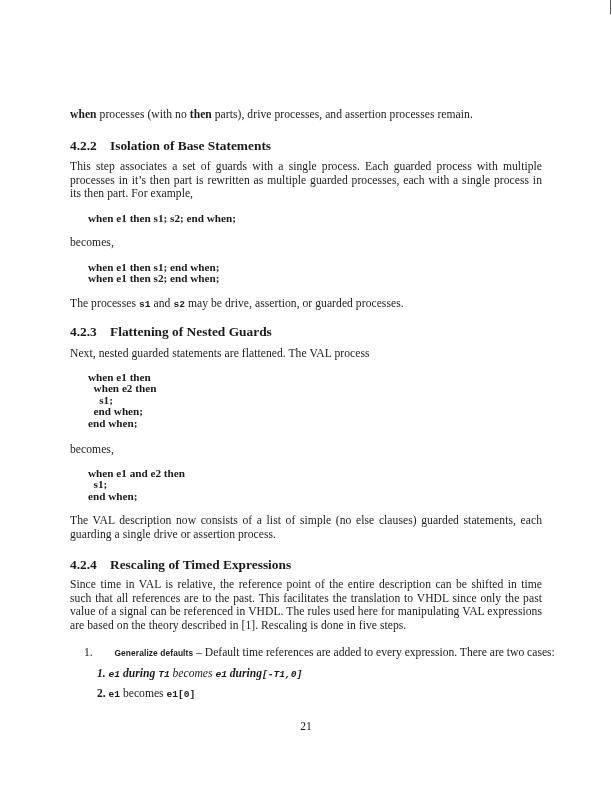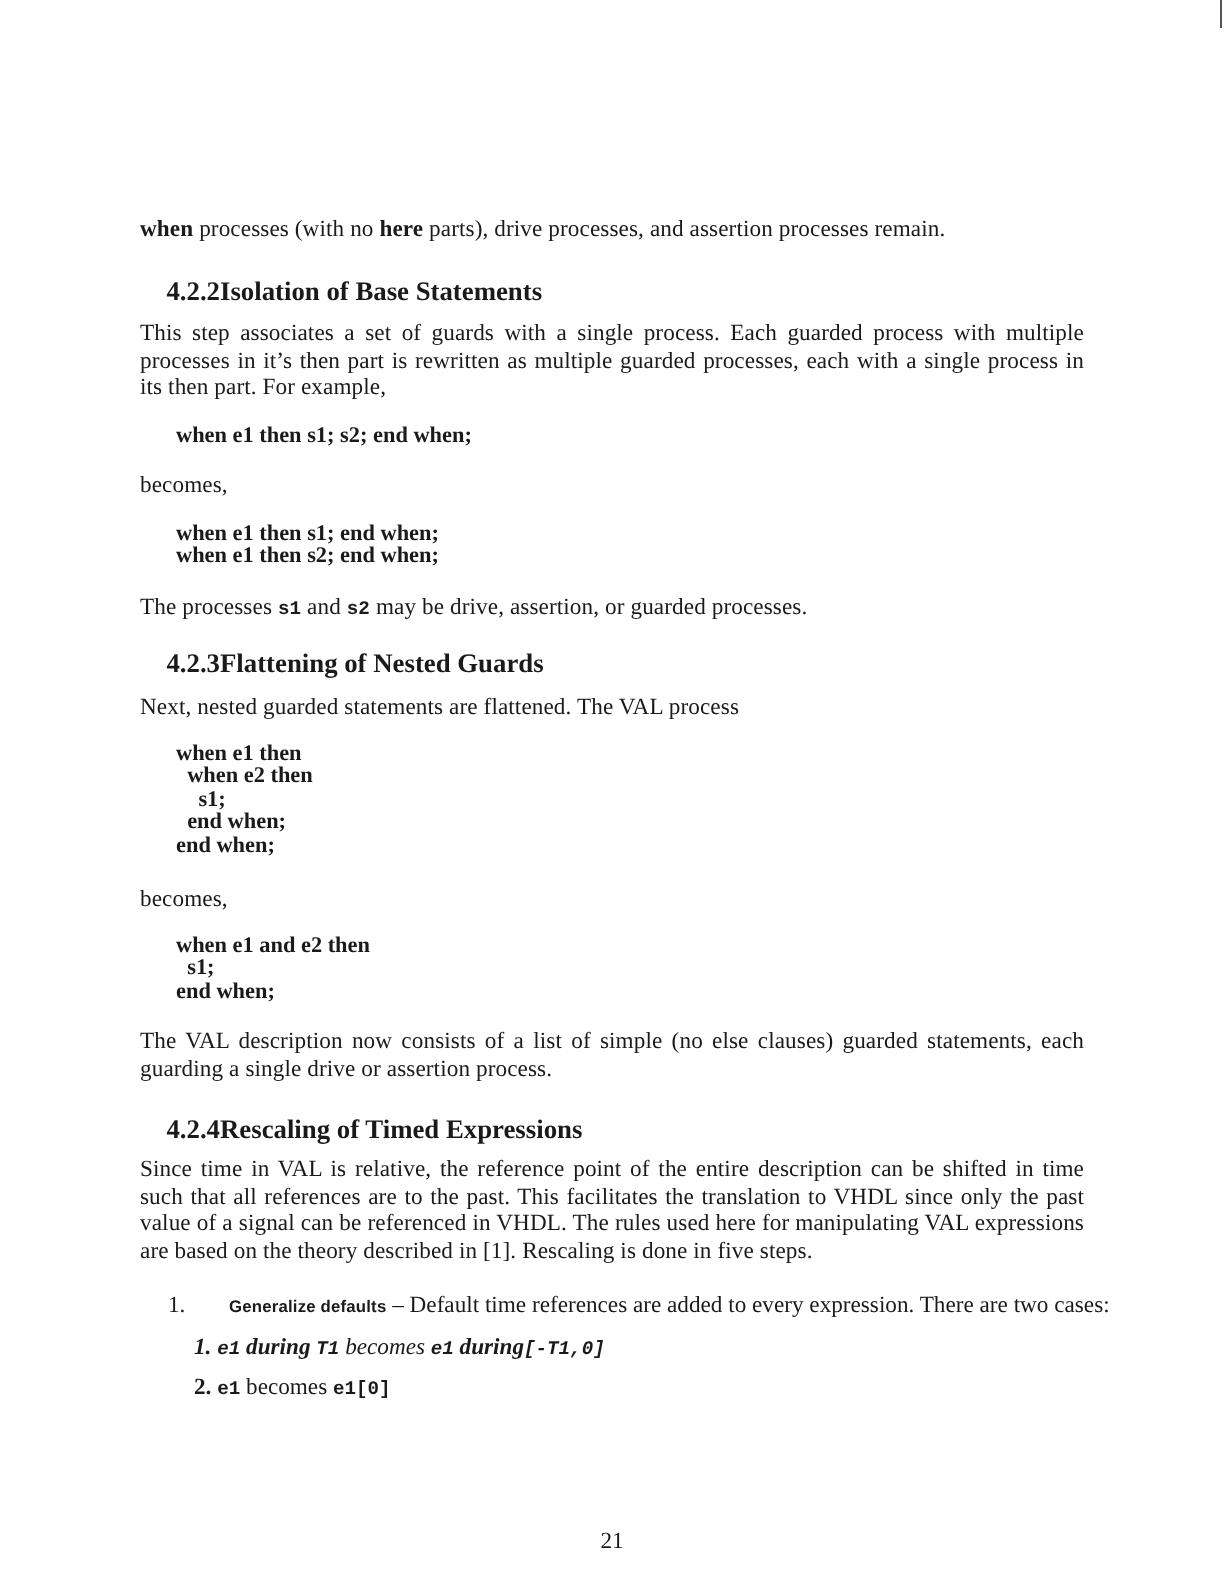--- a/index.html
+++ b/index.html
@@ -5,40 +5,40 @@
   html, body { margin: 0; padding: 0; background: #ffffff; }
   body { width: 612px; height: 791px; position: relative; overflow: hidden;
          font-family: "DejaVu Serif", "Liberation Serif", serif; color: #1a1a1a; }
   .edge-mark { position: absolute; left: 610px; top: 0; width: 1px; height: 14px; background: #555; }
   .page { position: absolute; left: 70px; top: 0; width: 472px; }
   .p { position: absolute; left: 0; width: 472px; font-family: "Liberation Serif", serif;
        font-size: 11.6px; line-height: 13.6px; text-align: justify; letter-spacing: 0.05px; }
   .p.indent { text-indent: 17px; }
   .h { position: absolute; left: 0; font-family: "Liberation Serif", serif; font-weight: bold;
        font-size: 13.4px; line-height: 16px; }
-  .h .num { display: inline-block; width: 40px; text-align: right; }
+  .h .num { display: inline-block; width: 40px; }
   .code { position: absolute; font-family: "Liberation Serif", serif; font-weight: bold;
           font-size: 11.2px; line-height: 11.4px; white-space: pre; }
   .tt { font-family: "Liberation Mono", monospace; font-weight: bold; font-size: 9.6px; }
   .kw { font-weight: bold; margin-top: 12px; }
   .sans-sc { font-family: "Liberation Sans", sans-serif; font-weight: bold; font-size: 8.4px; letter-spacing: 0.1px; margin-left: 16px; }
   .list1 { position: absolute; left: 14px; width: 470px; font-family: "Liberation Serif", serif; font-size: 11.6px; line-height: 13.6px; white-space: nowrap; }
   .list2 { position: absolute; left: 27px; font-family: "Liberation Serif", serif; font-size: 11.6px; line-height: 13.6px; white-space: nowrap; }
   .pagenum { position: absolute; left: 0; width: 472px; text-align: center; font-family: "Liberation Serif", serif; font-size: 11.6px; }
 </style>
 </head>
 <body>
 
 <div class="edge-mark"></div>
 
 <div class="page">
 
   <div class="p indent" style="top:94px;">
     <br>
-    <span class="kw">when</span><span> processes (with no </span><span class="kw">here</span><span> parts), drive processes, and assertion processes remain.</span>
+    <span class="kw">when</span><span> processes (with no </span><span class="kw">then</span><span> parts), drive processes, and assertion processes remain.</span>
   </div>
 
   <div class="h" style="top:138px;">
     <span class="num">4.2.2</span><span>Isolation of Base Statements</span>
   </div>
   <div class="p" style="top:160px;">This step associates a set of guards with a single process. Each guarded process with multiple processes in it’s then part is rewritten as multiple guarded processes, each with a single process in its then part. For example,</div>
   <div class="code" style="left:18px; top:213px;"><span>when e1 then s1; s2; end when;</span></div>
   <div class="p" style="top:236px;">becomes,</div>
   <div class="code" style="left:18px; top:262px;"><span>when e1 then s1; end when;</span>
 <span>when e1 then s2; end when;</span></div>
@@ -72,14 +72,14 @@
   </div>
   <div class="list2" style="top:667px;font-style:italic;">
     <span class="kw">1.</span>
     <span class="tt">e1</span><span class="kw"> during </span><span class="tt">T1</span><span> becomes </span><span class="tt">e1</span><span class="kw"> during</span><span class="tt">[-T1,0]</span>
   </div>
   <div class="list2" style="top:687px;">
     <span class="kw">2.</span>
     <span class="tt">e1</span><span> becomes </span><span class="tt">e1[0]</span>
   </div>
 
-  <div class="pagenum" style="top:720px;margin-top:44px;">21</div>
+  <div class="pagenum" style="top:720px;">21</div>
 </div>
 
 </body></html>

